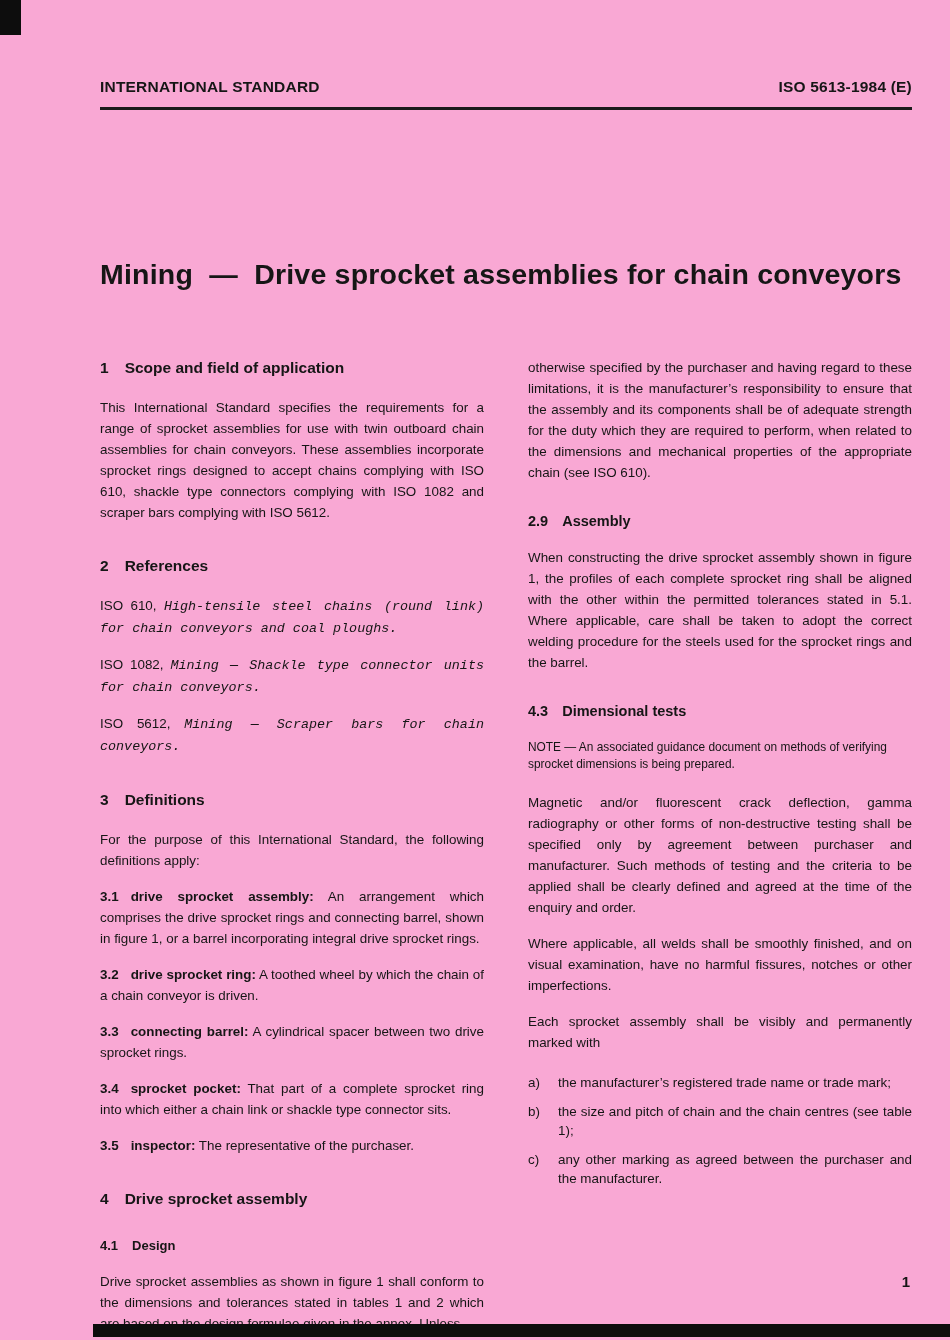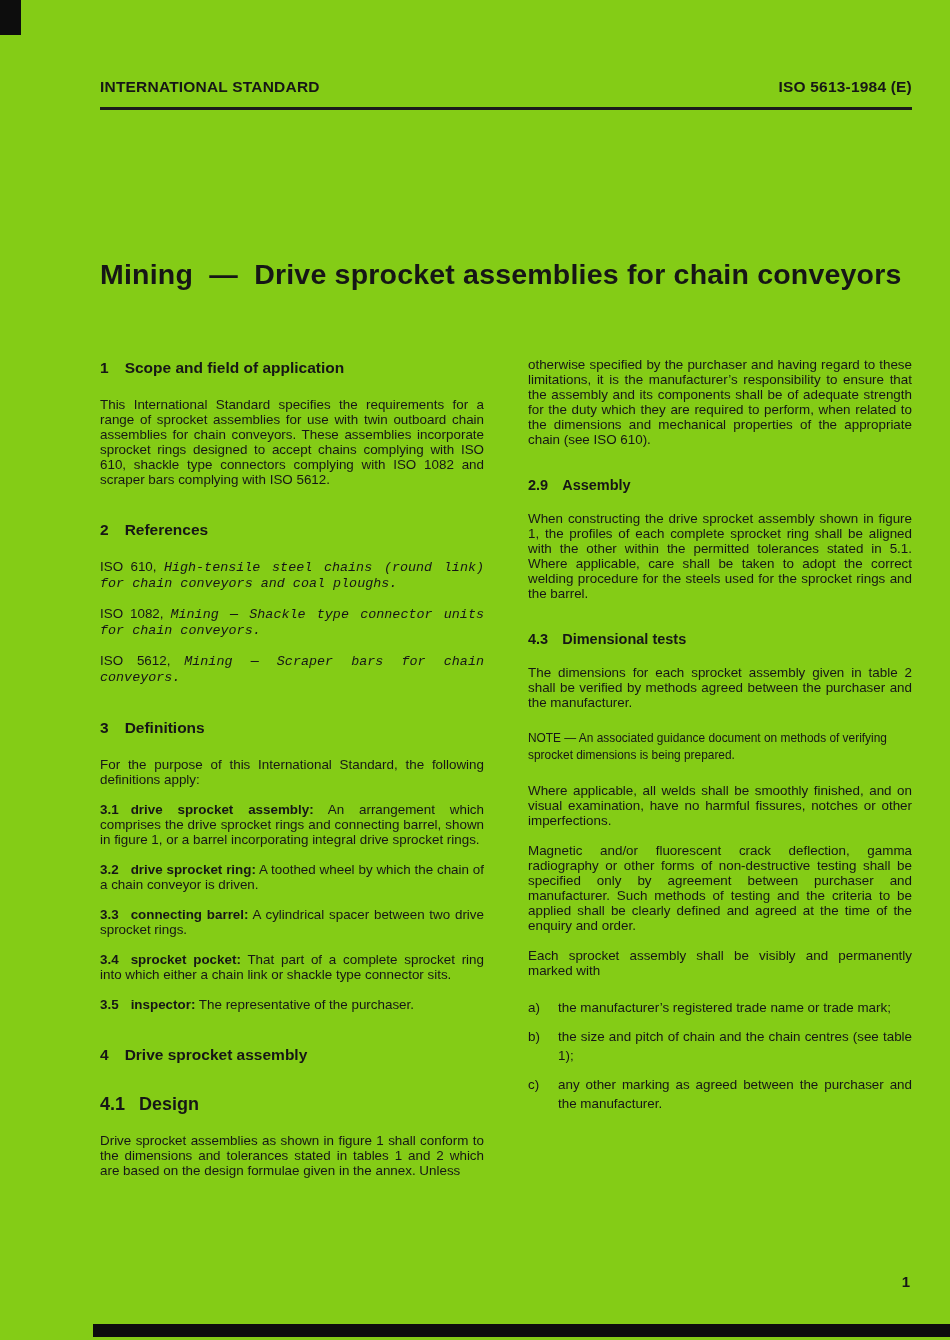--- a/index.html
+++ b/index.html
@@ -1,21 +1,21 @@
 <!DOCTYPE html>
 <html><head>
 <meta charset="utf-8">
 <style>
   * { box-sizing: border-box; }
   html, body { margin: 0; padding: 0; background: #ffffff; }
   .page {
     position: relative;
     width: 950px;
     height: 1340px;
-    background: #84cc16;
+    background: #f9a8d4;
     overflow: hidden;
     font-family: "Liberation Sans", "DejaVu Sans", sans-serif;
     color: #161616;
   }
   .inner { padding: 78px 38px 0 100px; }
 
   .doc-header {
     display: flex;
     justify-content: space-between;
     align-items: baseline;
@@ -31,30 +31,30 @@
     margin: 148px 0 0 0;
     white-space: pre-wrap;
     letter-spacing: 0.2px;
   }
 
   .columns { display: flex; gap: 44px; margin-top: 66px; justify-content: space-between; }
   .col { flex: 1 1 0; min-width: 0; }
 
   .body-p {
     font-size: 13.4px;
-    line-height: 15px;
+    line-height: 21px;
     text-align: justify;
     margin: 0 0 15px 0;
   }
   .sec-h { font-size: 15.5px; font-weight: bold; margin: 34px 0 20px 0; }
   .sec-h.first { margin-top: 2px; }
   .sec-h .num { display: inline-block; margin-right: 16px; }
 
   .sub-h { font-size: 14.5px; font-weight: bold; margin: 30px 0 18px 0; }
-  .sub-h.minor { font-size: 18px; }
+  .sub-h.minor { font-size: 13px; }
   .sub-h .num { display: inline-block; margin-right: 14px; }
 
   .def-num { margin-right: 12px; }
   .ref em { font-style: italic; font-family: Liberation Mono, monospace; }
 
   .note-p {
     font-size: 11.9px;
     line-height: 16.5px;
     text-align: left;
     margin: 20px 0 20px 0;
@@ -154,25 +154,24 @@
         <p class="body-p">otherwise specified by the purchaser and having regard to these limitations, it is the manufacturer’s responsibility to ensure that the assembly and its components shall be of adequate strength for the duty which they are required to perform, when related to the dimensions and mechanical properties of the appropriate chain (see ISO 610).</p>
 
         <h3 class="sub-h">
           <span class="num">2.9</span><span>Assembly</span>
         </h3>
         <p class="body-p">When constructing the drive sprocket assembly shown in figure 1, the profiles of each complete sprocket ring shall be aligned with the other within the permitted tolerances stated in 5.1. Where applicable, care shall be taken to adopt the correct welding procedure for the steels used for the sprocket rings and the barrel.</p>
 
         <h3 class="sub-h">
           <span class="num">4.3</span><span>Dimensional tests</span>
         </h3>
-        <p class="body-p">The dimensions for each sprocket assembly given in table 2 shall be verified by methods agreed between the purchaser and the manufacturer.</p>
         <p class="note-p">NOTE — An associated guidance document on methods of verifying sprocket dimensions is being prepared.</p>
 
+        <p class="body-p">Magnetic and/or fluorescent crack deflection, gamma radiography or other forms of non-destructive testing shall be specified only by agreement between purchaser and manufacturer. Such methods of testing and the criteria to be applied shall be clearly defined and agreed at the time of the enquiry and order.</p>
         <p class="body-p">Where applicable, all welds shall be smoothly finished, and on visual examination, have no harmful fissures, notches or other imperfections.</p>
-        <p class="body-p">Magnetic and/or fluorescent crack deflection, gamma radiography or other forms of non-destructive testing shall be specified only by agreement between purchaser and manufacturer. Such methods of testing and the criteria to be applied shall be clearly defined and agreed at the time of the enquiry and order.</p>
 
         <p class="body-p">Each sprocket assembly shall be visibly and permanently marked with</p>
 
         <div class="list">
           <div class="list-item">
             <span class="li-label">a)</span>
             <span class="li-text">the manufacturer’s registered trade name or trade mark;</span>
           </div>
           <div class="list-item">
             <span class="li-label">b)</span>

